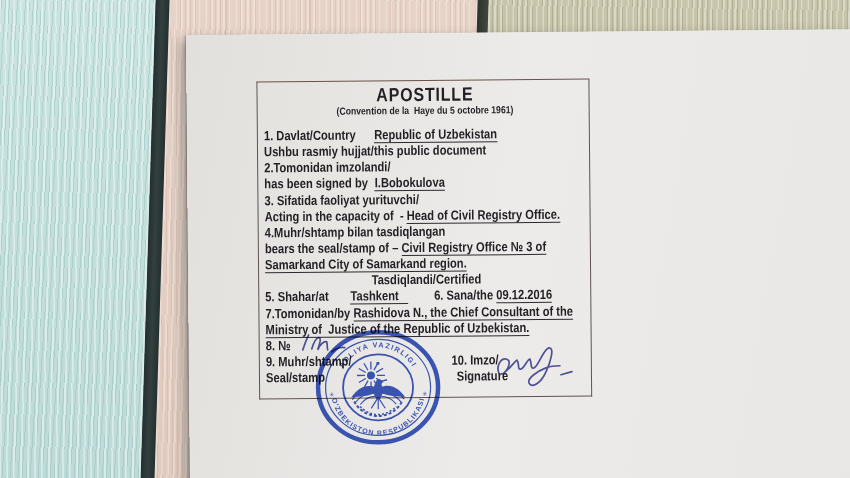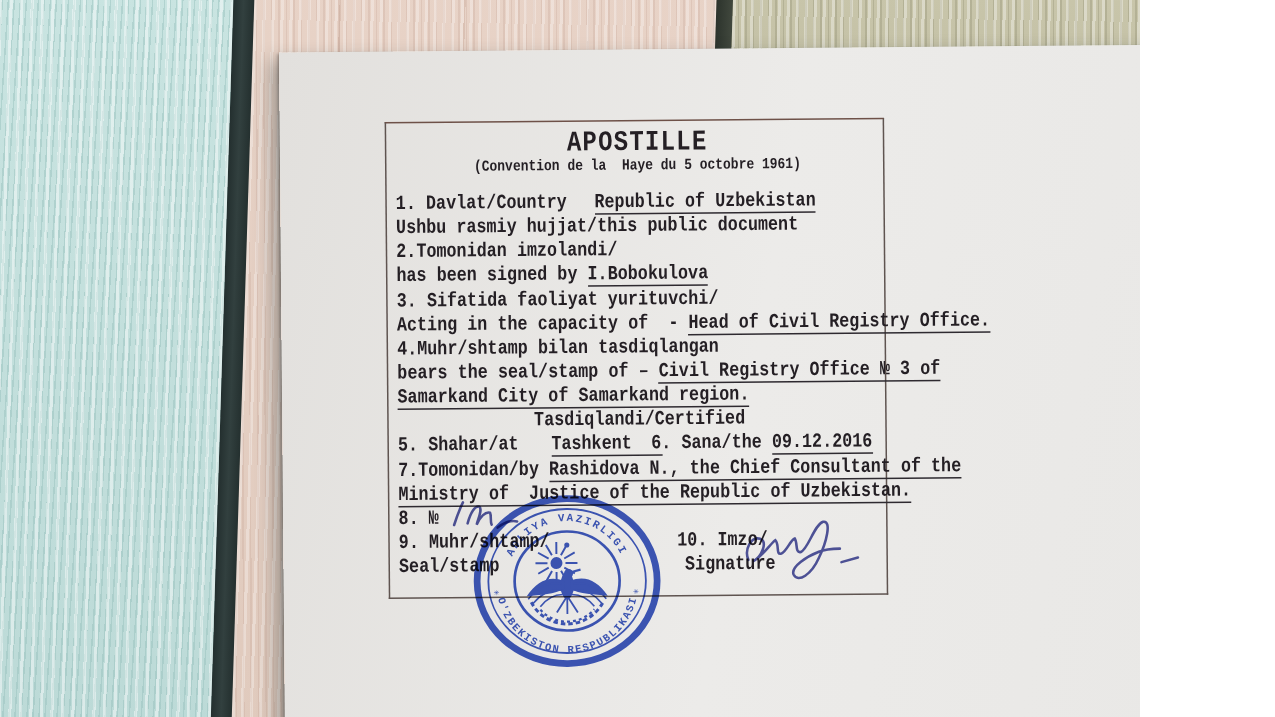--- a/index.html
+++ b/index.html
@@ -1,17 +1,17 @@
 <!DOCTYPE html>
 <html><head>
 <meta charset="utf-8">
 <style>
   html,body{margin:0;padding:0;}
-  #page{position:relative;width:760px;height:478px;overflow:hidden;
-        font-family:Liberation Mono, monospace;background:#3b82f6;}
+  #page{position:relative;width:850px;height:478px;overflow:hidden;
+        font-family:Liberation Sans, sans-serif;background:#3b82f6;}
 
   
   .plank{position:absolute;}
   .plank-pink{left:-30px;top:-20px;width:920px;height:520px;transform:rotate(1.8deg);
     background:
       repeating-linear-gradient(90deg, rgba(255,255,255,0.30) 0 2px, rgba(255,255,255,0) 2px 6px),
       repeating-linear-gradient(90deg, rgba(167,124,106,0.20) 0 1px, rgba(0,0,0,0) 1px 83px),
       repeating-linear-gradient(88deg, rgba(203,172,158,0.35) 0 1px, rgba(0,0,0,0) 1px 5px),
       linear-gradient(180deg,#e8d3c7,#e0cabd);}
   .plank-gap-left{left:146px;top:-10px;width:16px;height:500px;transform:rotate(1.8deg);

